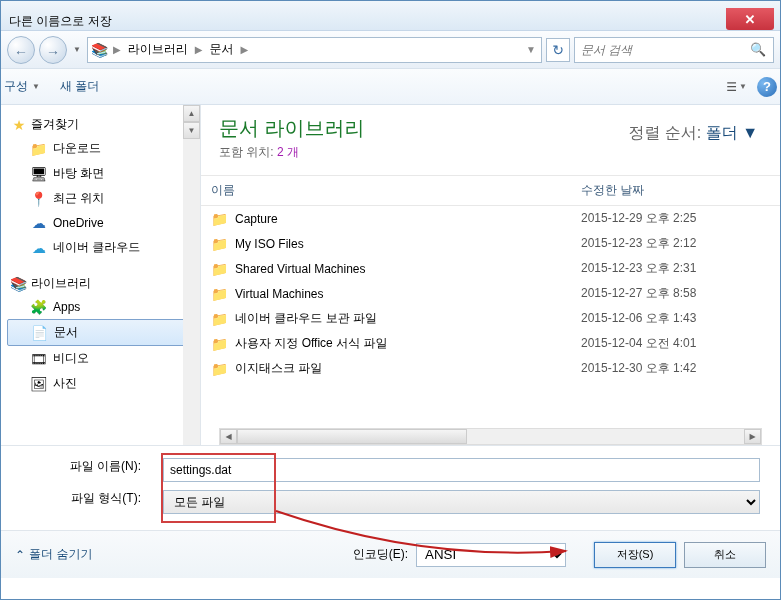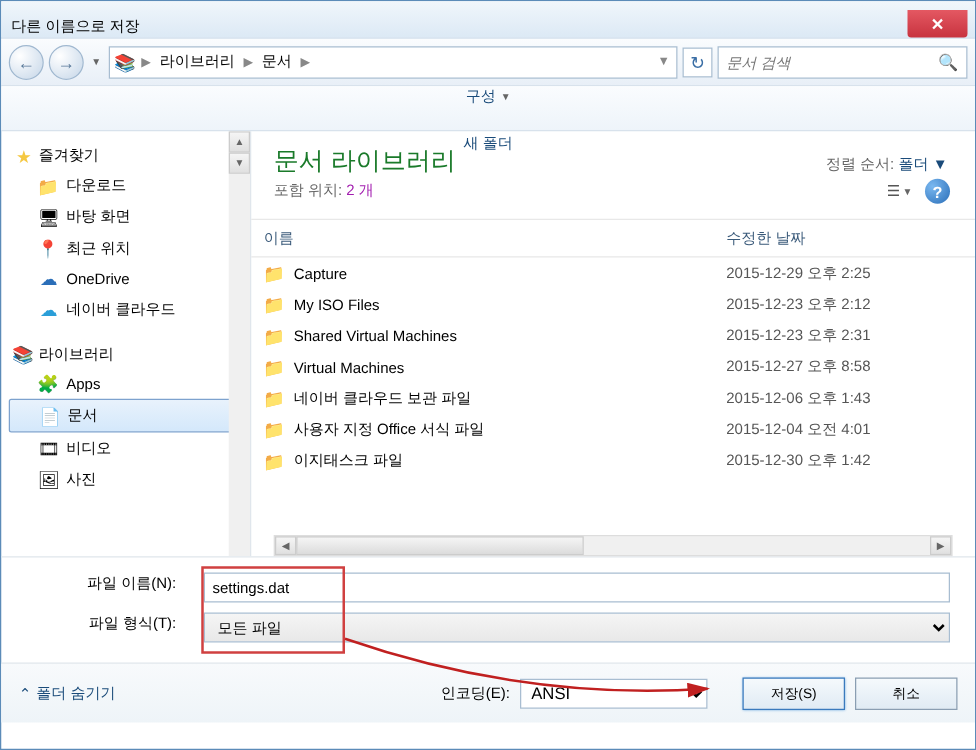--- a/index.html
+++ b/index.html
@@ -13,21 +13,21 @@
 .nav-arrow { font-size: 14px; color: #5a7a9a; }
 .nav-dd { width: 12px; height: 28px; display: flex; align-items: center; justify-content: center; cursor: pointer; color: #666; font-size: 8px; }
 .breadcrumb { flex: 1; height: 26px; background: #fff; border: 1px solid #a8bdd1; display: flex; align-items: center; padding: 0 2px; gap: 0; }
 .bc-icon { width: 20px; height: 20px; margin: 0 2px; }
 .bc-seg { padding: 0 4px; color: #000; cursor: pointer; height: 100%; display: flex; align-items: center; }
 .bc-sep { color: #888; padding: 0 3px; font-size: 10px; }
 .refresh-btn { width: 24px; height: 24px; border: 1px solid #a8bdd1; background: #fff; display: flex; align-items: center; justify-content: center; cursor: pointer; color: #3a6ea5; font-size: 14px; }
 .search-box { width: 200px; height: 26px; background: #fff; border: 1px solid #a8bdd1; display: flex; align-items: center; padding: 0 6px; }
 .search-box input { border: none; outline: none; flex: 1; font-style: italic; color: #c2410c; font-size: 12px; }
 .search-icon { color: #3a6ea5; font-size: 13px; }
-.toolbar { height: 36px; background: linear-gradient(to bottom, #fafcfe, #eef4fa); border-bottom: 1px solid #d8e2ec; display: flex; align-items: center; padding: 0 20px; gap: 20px; flex-direction: column; }
+.toolbar { height: 36px; background: linear-gradient(to bottom, #fafcfe, #eef4fa); border-bottom: 1px solid #d8e2ec; display: flex; align-items: center; padding: 0 3px; gap: 20px; }
 .tb-item { color: #1a4b7a; cursor: pointer; display: flex; align-items: center; gap: 4px; }
 .tb-dd { font-size: 8px; color: #666; }
 .tb-right { margin-left: auto; display: flex; gap: 10px; align-items: center; }
 .view-btn { display: flex; align-items: center; gap: 2px; cursor: pointer; color: #555; }
 .help-btn { width: 20px; height: 20px; border-radius: 50%; background: radial-gradient(circle at 30% 30%, #7ab8f0, #2a6eb8); color: #fff; display: flex; align-items: center; justify-content: center; font-size: 13px; font-weight: bold; cursor: pointer; }
 .content { display: flex; height: 340px; }
 .sidebar { width: 200px; border-right: 1px solid #e0e6ec; overflow-y: auto; position: relative; }
 .sb-scroll { position: absolute; right: 0; top: 0; width: 17px; height: 100%; background: #f0f0f0; }
 .sb-scroll-up, .sb-scroll-down { height: 17px; background: linear-gradient(to bottom, #f5f5f5, #e0e0e0); border: 1px solid #ccc; display: flex; align-items: center; justify-content: center; font-size: 8px; color: #666; cursor: pointer; }
 .sb-tree { padding: 8px 0 8px 6px; }
@@ -37,21 +37,21 @@
 .sb-item.selected { background: linear-gradient(to bottom, #e8f2fc, #d4e8fb); border: 1px solid #7da2ce; border-radius: 2px; }
 .ico { width: 16px; height: 16px; display: inline-flex; align-items: center; justify-content: center; font-size: 14px; }
 .ico-star { color: #f5c842; }
 .ico-folder { color: #f5c842; }
 .ico-lib { color: #7a9ec7; }
 .main { flex: 1; display: flex; flex-direction: column; position: relative; }
 .lib-header { padding: 10px 18px 6px; }
 .lib-title { color: #1a7a2a; font-size: 20px; }
 .lib-sub { color: #666; font-size: 12px; margin-top: 2px; }
 .lib-sub .cnt { color: #a21caf; }
-.sort-order { position: absolute; right: 22px; top: 18px; font-size: 12px; color: #666; }
+.sort-order { position: absolute; right: 22px; top: 18px; font-size: 16px; color: #666; }
 .sort-link { color: #1a4b7a; cursor: pointer; }
 .file-head { display: flex; border-bottom: 1px solid #e8e8e8; border-top: 1px solid #e8e8e8; padding: 0; margin-top: 8px; }
 .fh-col { padding: 6px 10px; color: #3a5a7a; font-size: 12px; cursor: pointer; }
 .fh-name { flex: 0 0 370px; }
 .fh-date { flex: 1; }
 .file-list { flex: 1; overflow: hidden; }
 .file-row { display: flex; align-items: center; padding: 4px 10px; cursor: pointer; }
 .fr-ico { width: 18px; margin-right: 6px; color: #f5c842; font-size: 14px; }
 .fr-name { flex: 0 0 346px; color: #000; }
 .fr-date { flex: 1; color: #555; }

